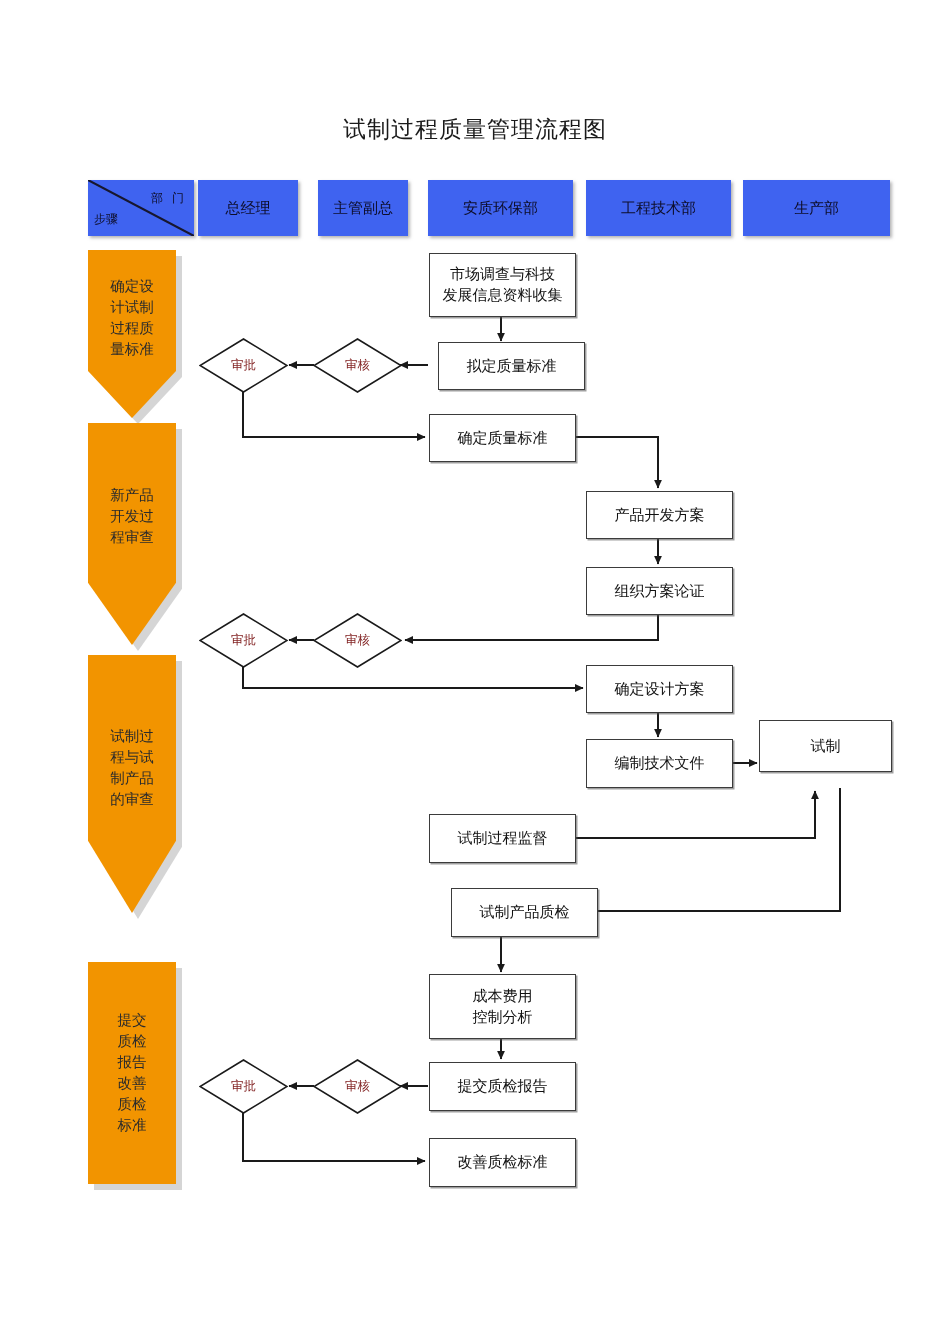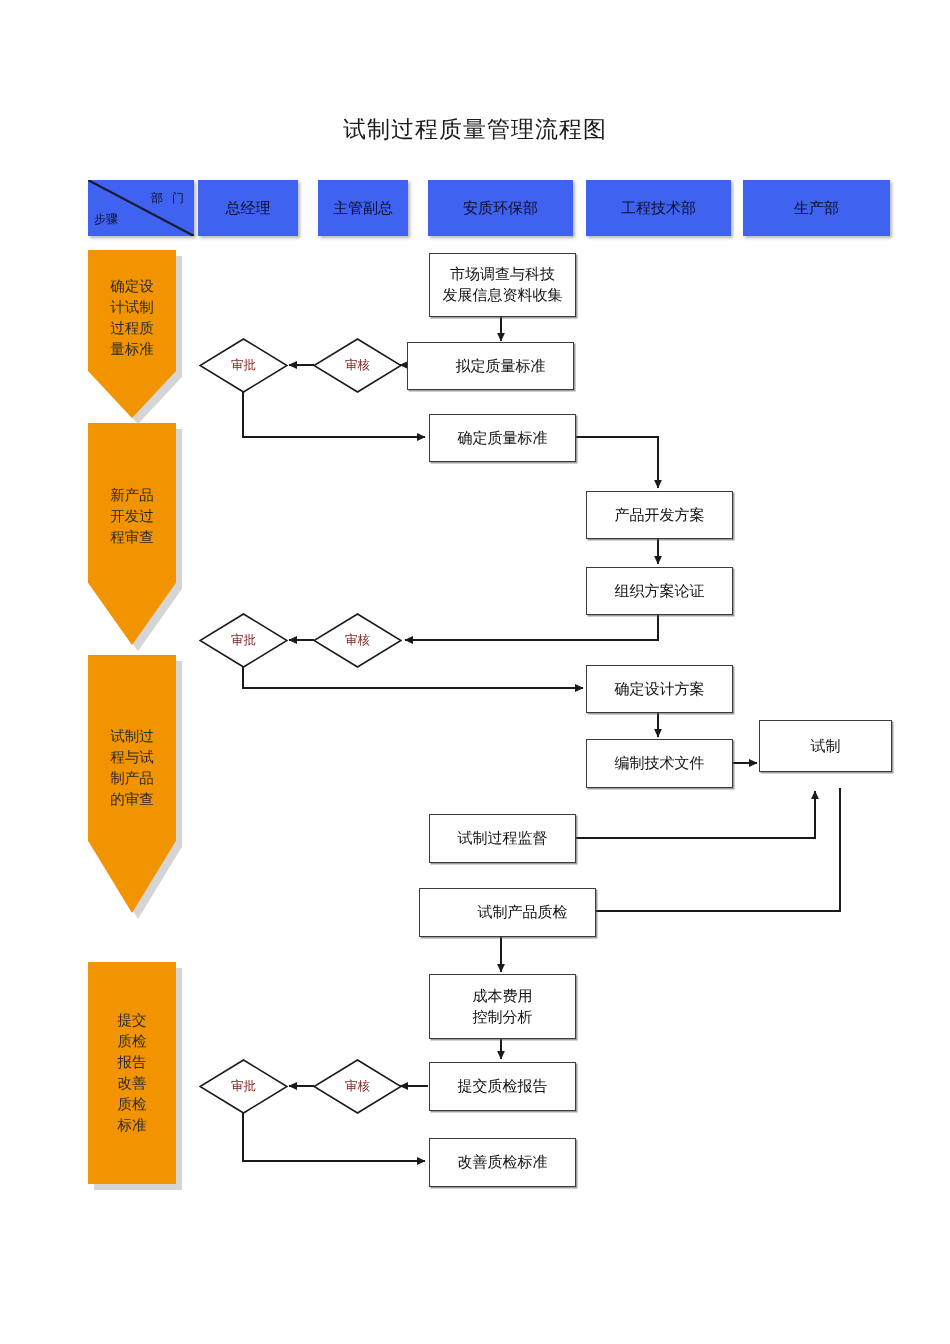--- a/index.html
+++ b/index.html
@@ -234,21 +234,21 @@
 
       <path d="M243,1113 L243,1161 L425,1161" marker-end="url(#ah)"></path>
     </g>
   </svg>
 
   <div class="node" style="left:429px; top:253px; width:145px; height:62px;">
     <span style="white-space:pre-line;">市场调查与科技
 发展信息资料收集</span>
   </div>
 
-  <div class="node" style="left:407px; top:342px; width:145px; height:46px;padding-left:20px;">
+  <div class="node" style="left:438px; top:342px; width:145px; height:46px;">
     <span>拟定质量标准</span>
   </div>
 
   <div class="node" style="left:429px; top:414px; width:145px; height:46px;">
     <span>确定质量标准</span>
   </div>
 
   <div class="node" style="left:586px; top:491px; width:145px; height:46px;">
     <span>产品开发方案</span>
   </div>
@@ -266,21 +266,21 @@
   </div>
 
   <div class="node" style="left:759px; top:720px; width:131px; height:50px;">
     <span>试制</span>
   </div>
 
   <div class="node" style="left:429px; top:814px; width:145px; height:47px;">
     <span>试制过程监督</span>
   </div>
 
-  <div class="node" style="left:419px; top:888px; width:145px; height:47px;padding-left:30px;">
+  <div class="node" style="left:451px; top:888px; width:145px; height:47px;">
     <span>试制产品质检</span>
   </div>
 
   <div class="node" style="left:429px; top:974px; width:145px; height:63px;">
     <span style="white-space:pre-line;">成本费用
 控制分析</span>
   </div>
 
   <div class="node" style="left:429px; top:1062px; width:145px; height:47px;">
     <span>提交质检报告</span>

